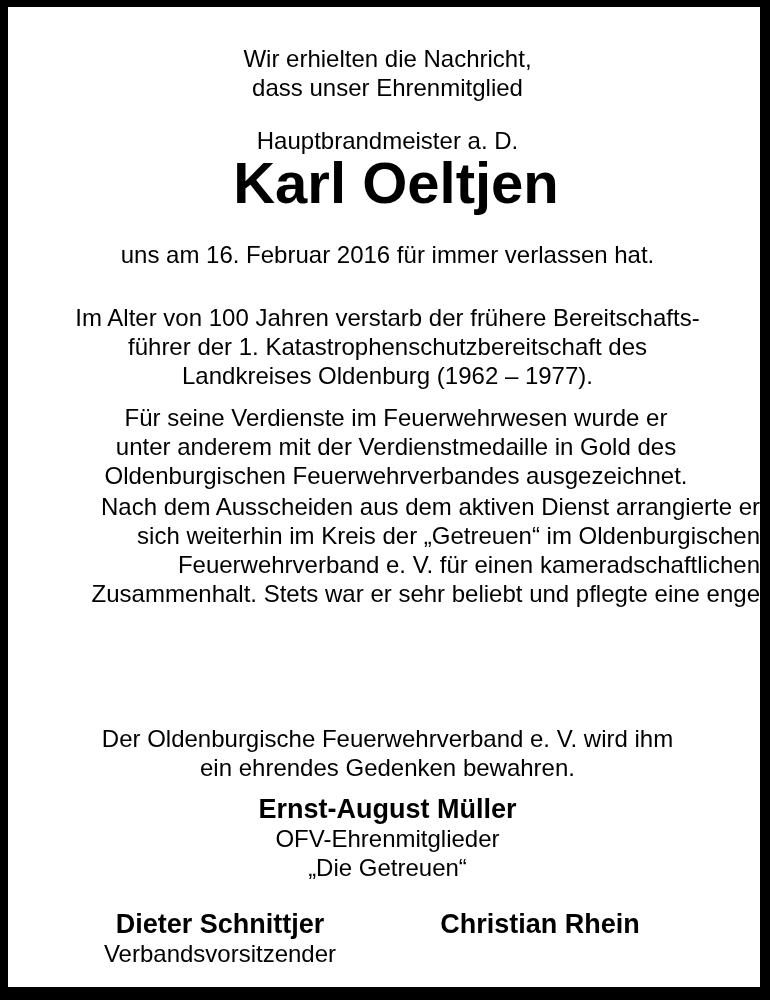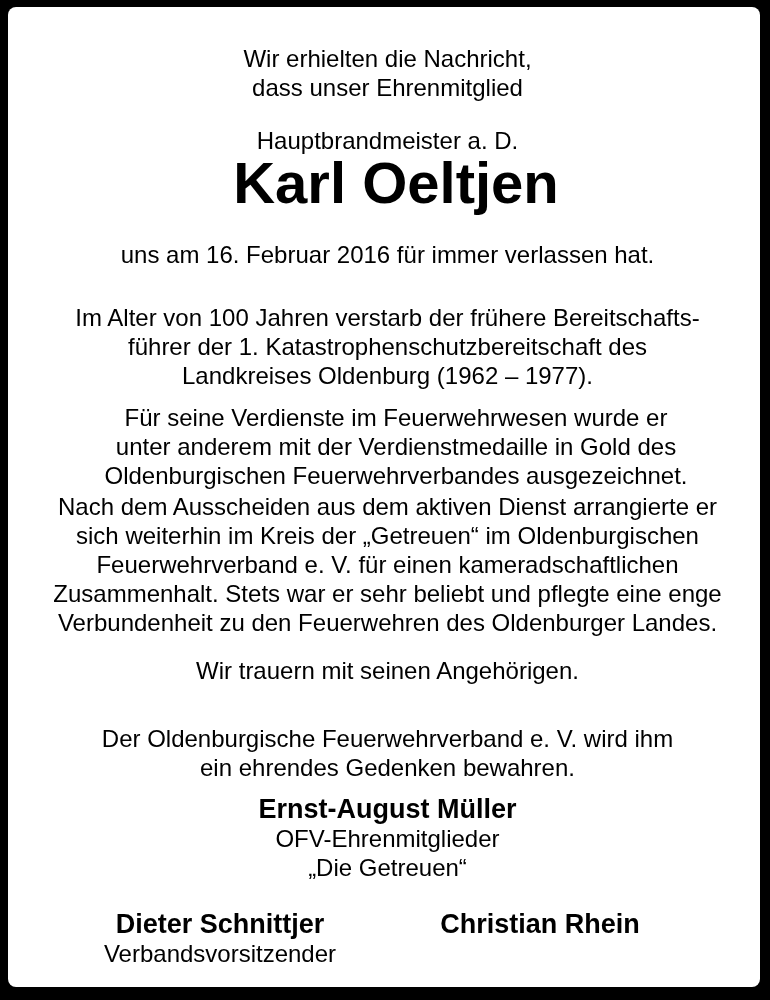--- a/index.html
+++ b/index.html
@@ -13,38 +13,37 @@
     background:var(--bg);
     position:relative;
     font-family:"Liberation Sans","DejaVu Sans",sans-serif;
     color:var(--ink);
     overflow:hidden;
   }
   .page{
     position:absolute;
     top:7px;left:8px;right:10px;bottom:13px;
     background:var(--paper);
-    border-radius:8px;
   }
   .band{
     position:absolute;
     left:0;right:0;
     padding-left:7px;
     text-align:center;
     font-size:24px;
     line-height:29px;
     white-space:nowrap;
   }
   .intro      {top:37px;}
   .pre-title  {top:119px;}
   .deceased   {top:146px;font-size:58px;line-height:60px;font-weight:bold;padding-left:24px;}
   .date-line  {top:233px;}
   .para-1     {top:296px;}
   .para-2     {top:396px;padding-left:24px;}
-  .para-3     {top:485px;}
+  .para-3     {top:485px;text-align:right;}
   .para-4     {top:649px;}
   .para-5     {top:717px;}
   .main-sig   {top:787px;}
   .main-sig .sig-name{font-size:27px;line-height:30px;font-weight:bold;}
   .sig-col{
     position:absolute;
     top:894px;
     width:320px;
     text-align:center;
     font-size:24px;
@@ -81,26 +80,22 @@
       <div>Für seine Verdienste im Feuerwehrwesen wurde er</div>
       <div>unter anderem mit der Verdienstmedaille in Gold des</div>
       <div>Oldenburgischen Feuerwehrverbandes ausgezeichnet.</div>
     </div>
 
   <div class="band para-3">
       <div>Nach dem Ausscheiden aus dem aktiven Dienst arrangierte er</div>
       <div>sich weiterhin im Kreis der „Getreuen“ im Oldenburgischen</div>
       <div>Feuerwehrverband e. V. für einen kameradschaftlichen</div>
       <div>Zusammenhalt. Stets war er sehr beliebt und pflegte eine enge</div>
-      <div>Verbundenheit zu den Feuerwehren des Oldenburger Landes.</div>
     </div>
 
-  <div class="band para-4">
-      <div>Wir trauern mit seinen Angehörigen.</div>
-    </div>
 
   <div class="band para-5">
       <div>Der Oldenburgische Feuerwehrverband e. V. wird ihm</div>
       <div>ein ehrendes Gedenken bewahren.</div>
     </div>
 
   <div class="band main-sig">
     <div class="sig-name">Ernst-August Müller</div>
     <div>
         <div>OFV-Ehrenmitglieder</div>

